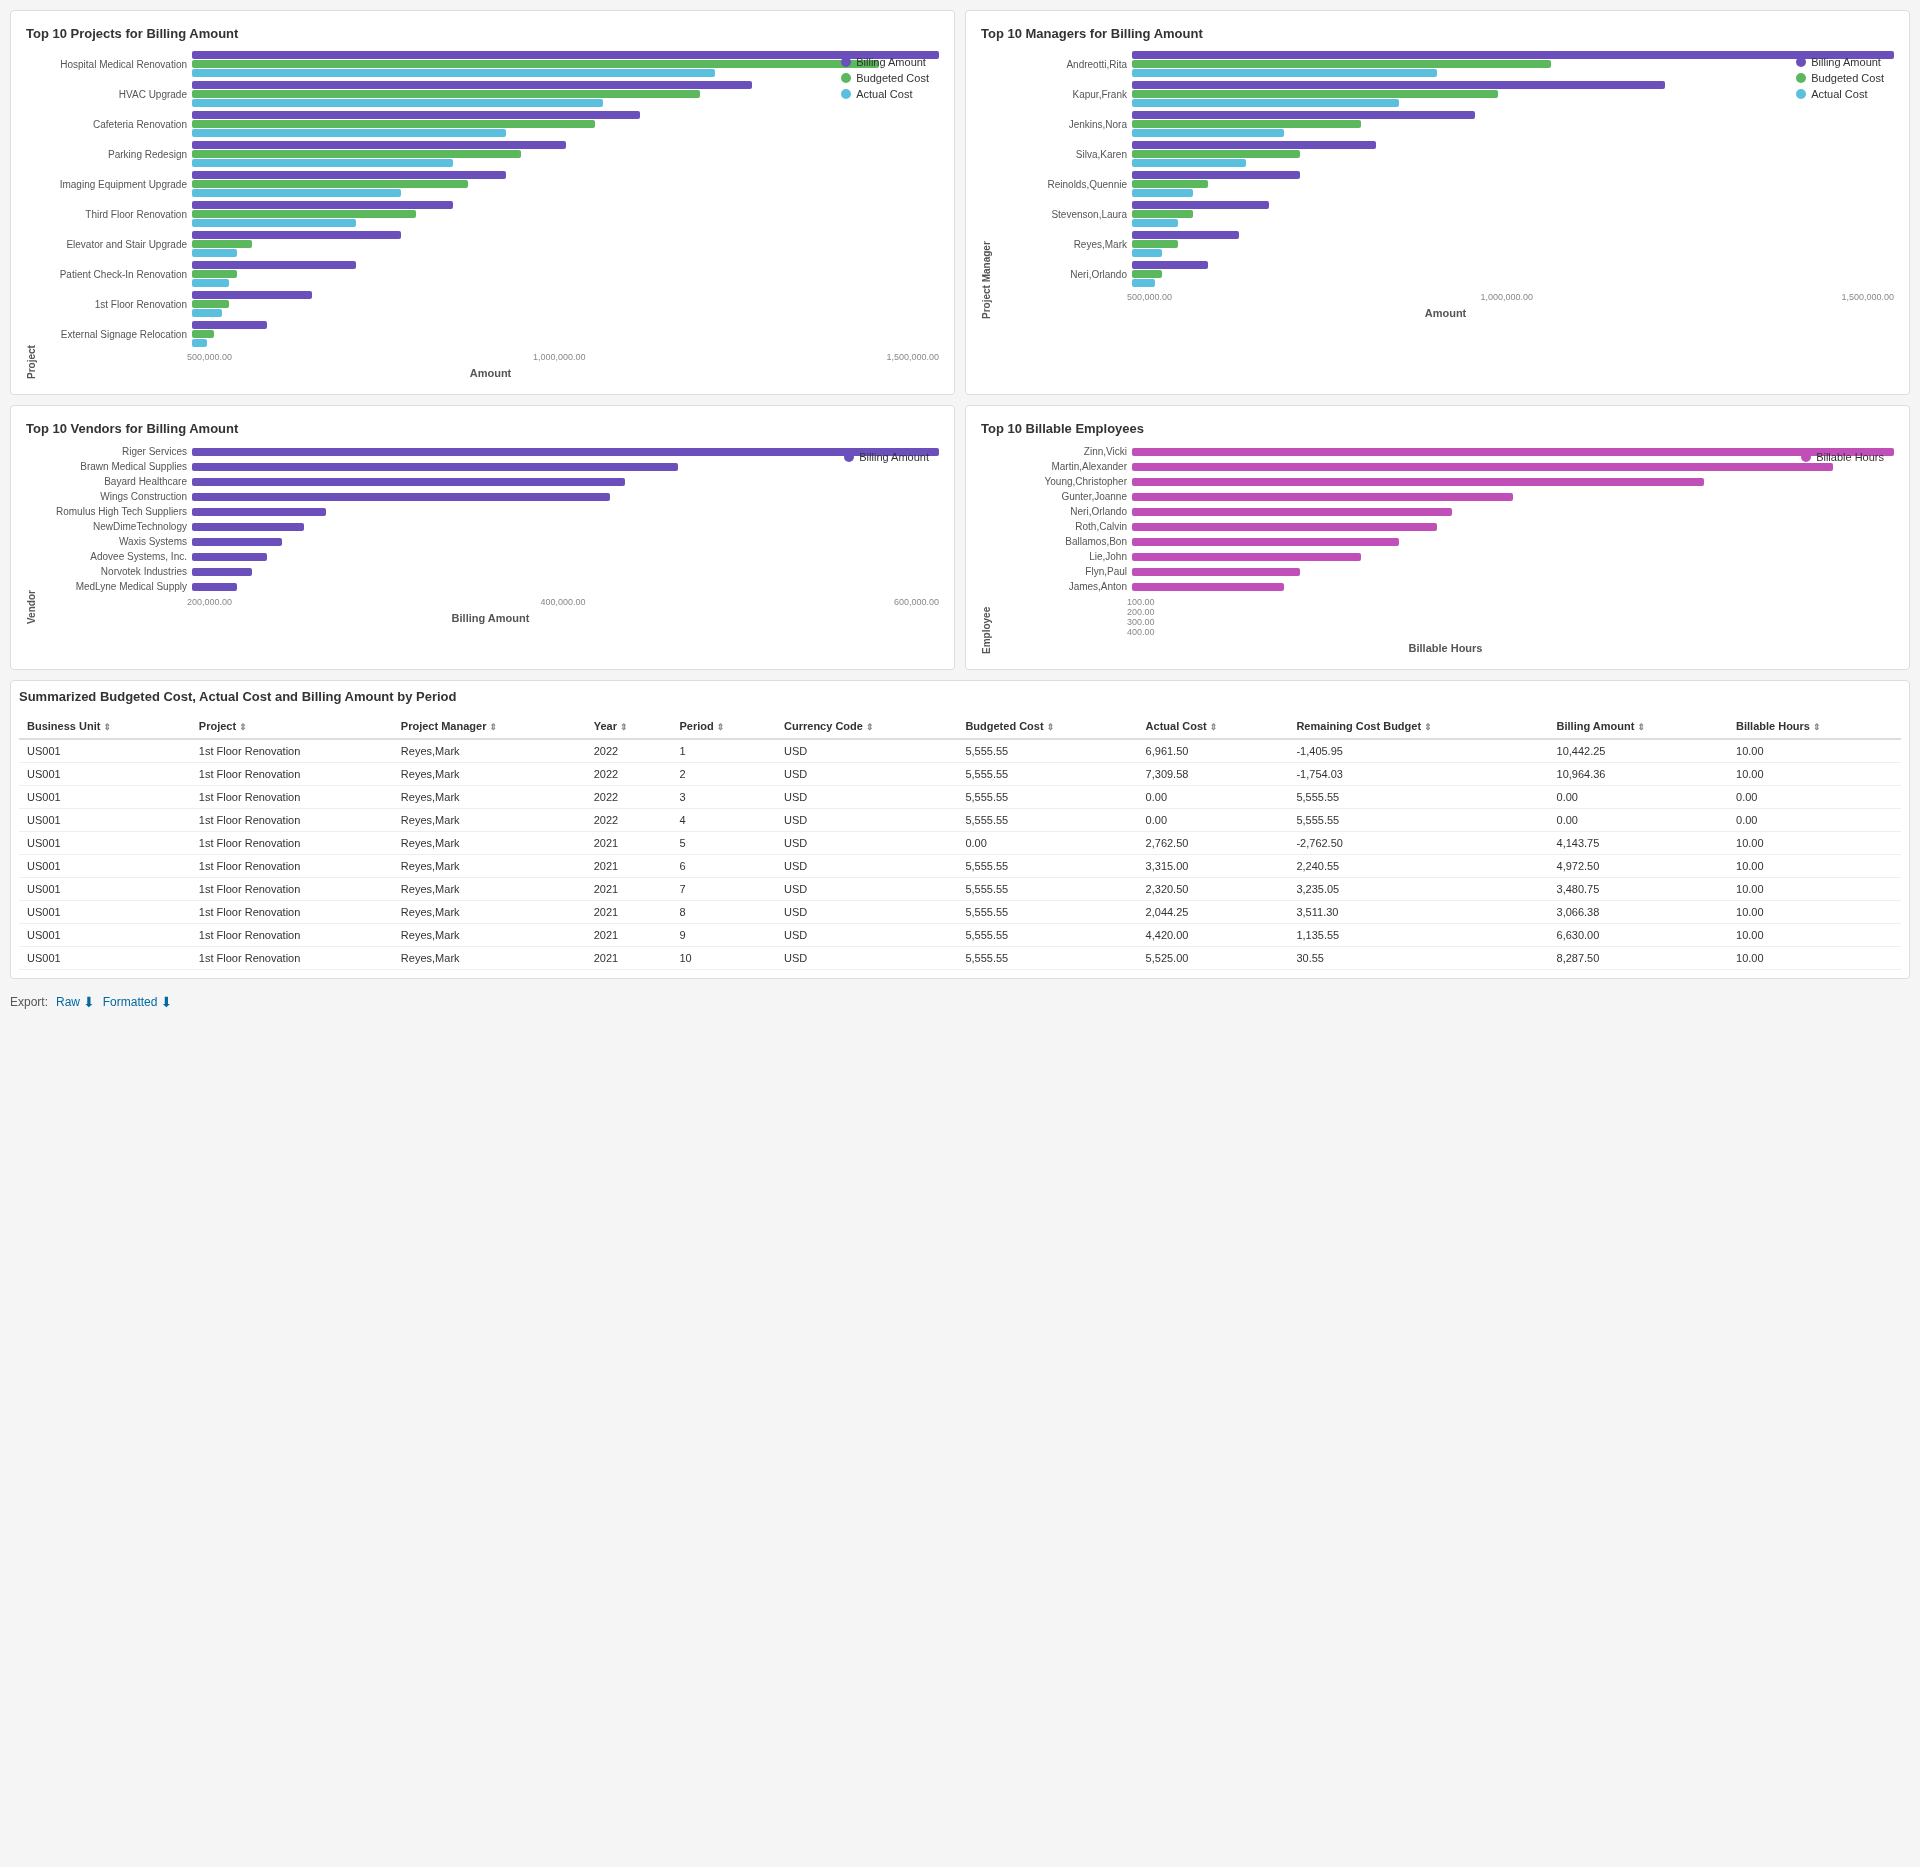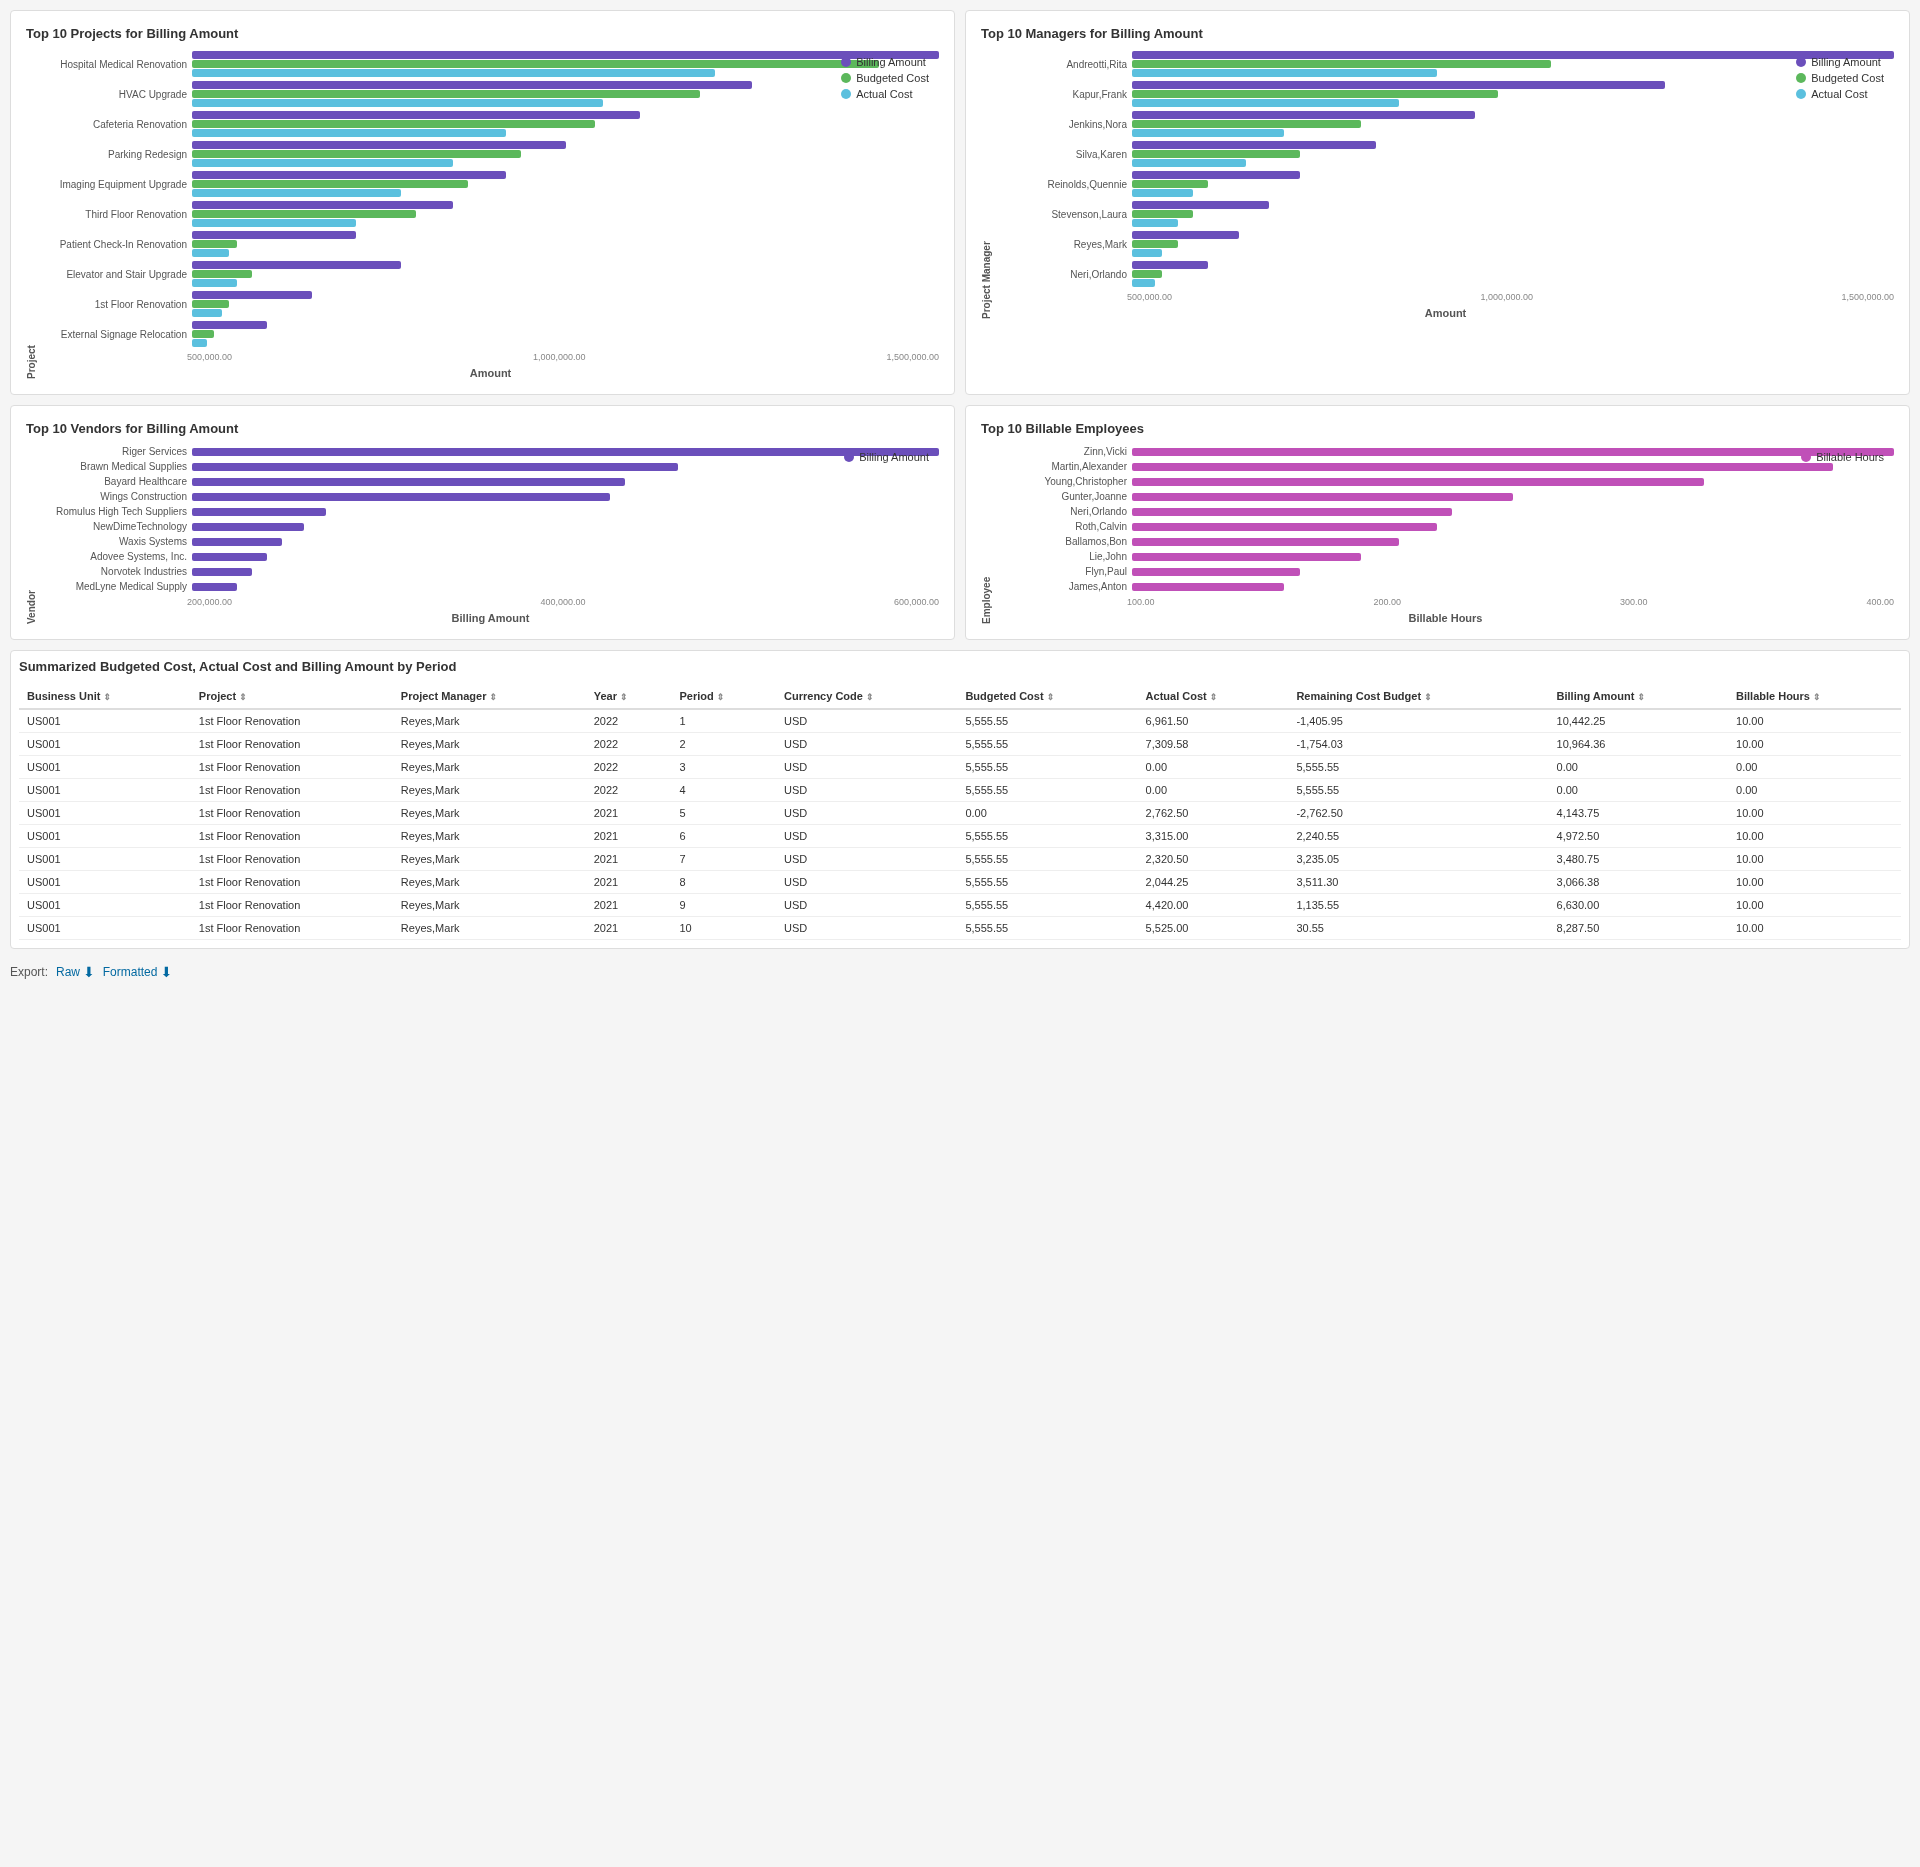--- a/index.html
+++ b/index.html
@@ -103,33 +103,33 @@
                 </div>
                 <div class="bar-row">
                   <div class="bar-label" style="width: 145px; min-width: 145px;">Third Floor Renovation</div>
                   <div class="bars-group">
                     <div class="bar bar-billing" style="width: 35%;"></div>
                     <div class="bar bar-budget" style="width: 30%;"></div>
                     <div class="bar bar-actual" style="width: 22%;"></div>
                   </div>
                 </div>
                 <div class="bar-row">
+                  <div class="bar-label" style="width: 145px; min-width: 145px;">Elevator and Stair Upgrade</div>
+                  <div class="bars-group">
+                    <div class="bar bar-billing" style="width: 28%;"></div>
+                    <div class="bar bar-budget" style="width: 8%;"></div>
+                    <div class="bar bar-actual" style="width: 6%;"></div>
+                  </div>
+                </div>
+                <div class="bar-row">
                   <div class="bar-label" style="width: 145px; min-width: 145px;">Patient Check-In Renovation</div>
                   <div class="bars-group">
                     <div class="bar bar-billing" style="width: 22%;"></div>
                     <div class="bar bar-budget" style="width: 6%;"></div>
                     <div class="bar bar-actual" style="width: 5%;"></div>
-                  </div>
-                </div>
-                <div class="bar-row">
-                  <div class="bar-label" style="width: 145px; min-width: 145px;">Elevator and Stair Upgrade</div>
-                  <div class="bars-group">
-                    <div class="bar bar-billing" style="width: 28%;"></div>
-                    <div class="bar bar-budget" style="width: 8%;"></div>
-                    <div class="bar bar-actual" style="width: 6%;"></div>
                   </div>
                 </div>
                 <div class="bar-row">
                   <div class="bar-label" style="width: 145px; min-width: 145px;">1st Floor Renovation</div>
                   <div class="bars-group">
                     <div class="bar bar-billing" style="width: 16%;"></div>
                     <div class="bar bar-budget" style="width: 5%;"></div>
                     <div class="bar bar-actual" style="width: 4%;"></div>
                   </div>
                 </div>
@@ -405,21 +405,21 @@
                     <div class="bar" style="background: rgb(192, 80, 184); width: 22%;"></div>
                   </div>
                 </div>
                 <div class="bar-row">
                   <div class="bar-label" style="width: 130px; min-width: 130px;">James,Anton</div>
                   <div class="bars-group">
                     <div class="bar" style="background: rgb(192, 80, 184); width: 20%;"></div>
                   </div>
                 </div>
               </div>
-            <div class="x-axis" id="employees-x-ticks" style="padding-left: 130px;">
+            <div class="x-axis" id="employees-x-ticks" style="padding-left: 130px; flex-direction: column;">
                 <span>100.00</span>
                 <span>200.00</span>
                 <span>300.00</span>
                 <span>400.00</span>
               </div>
             <div class="axis-label">Billable Hours</div>
           </div>
         </div>
       </div>
     </div>

